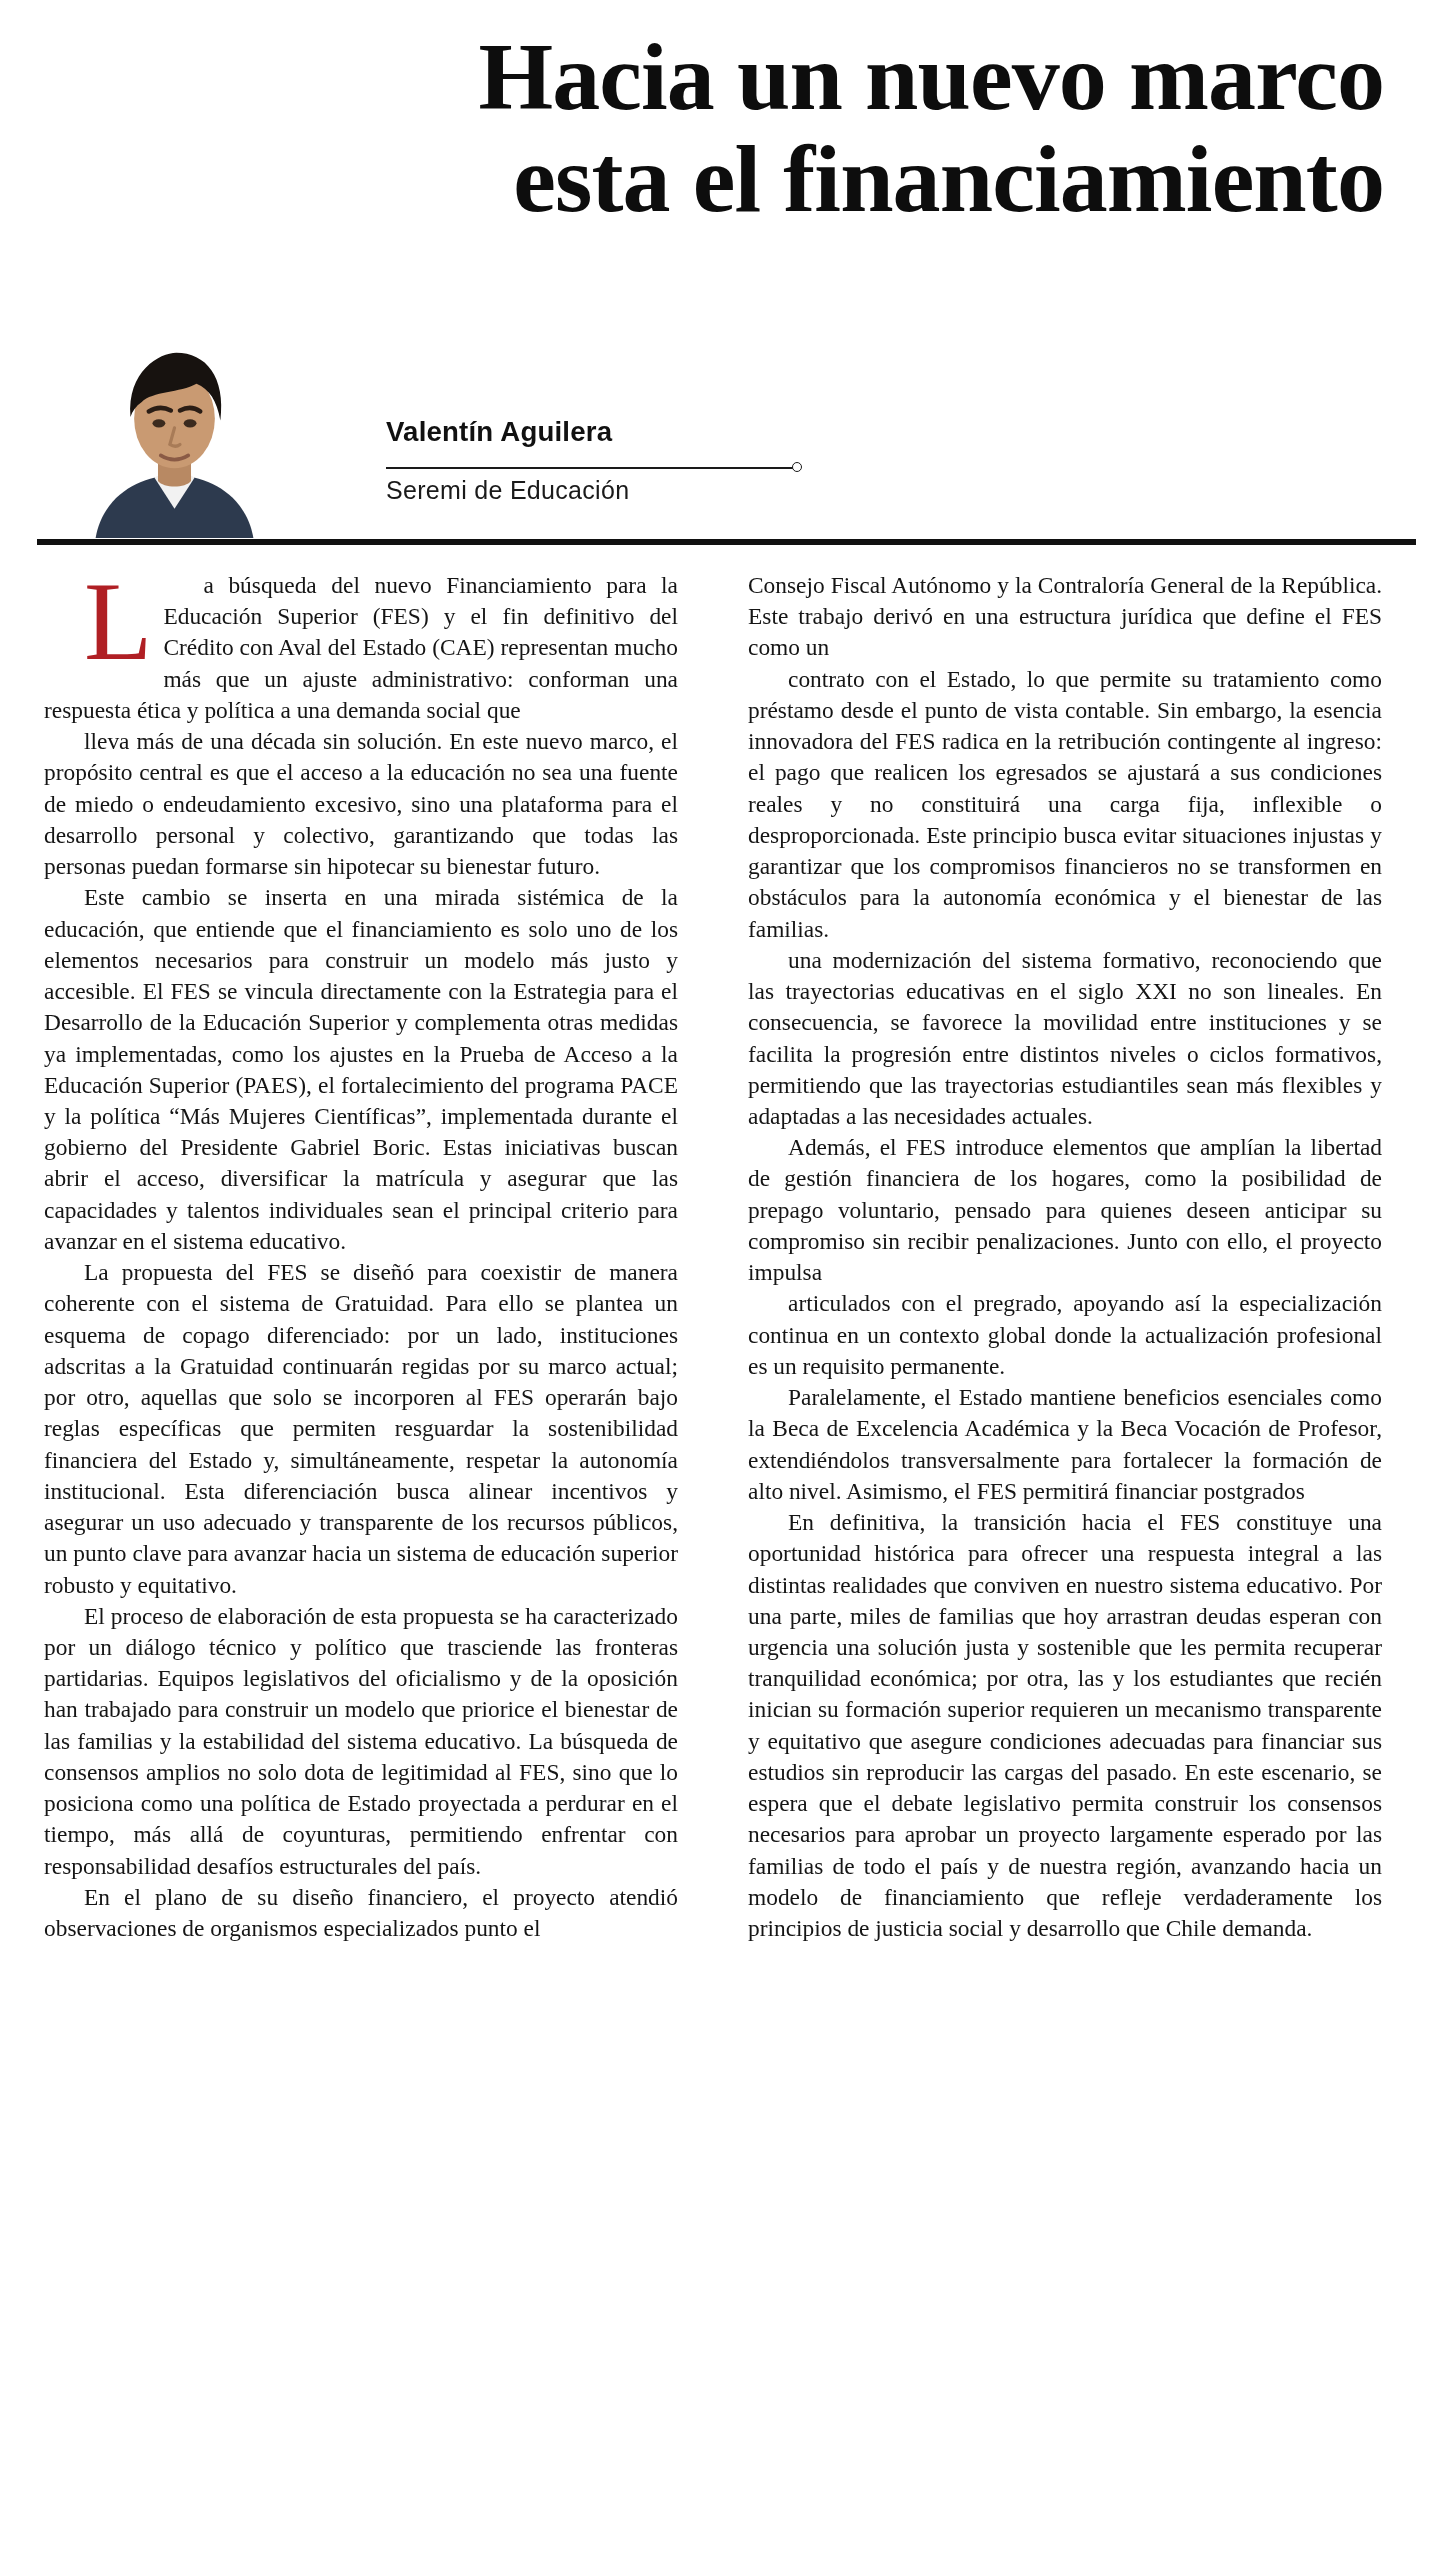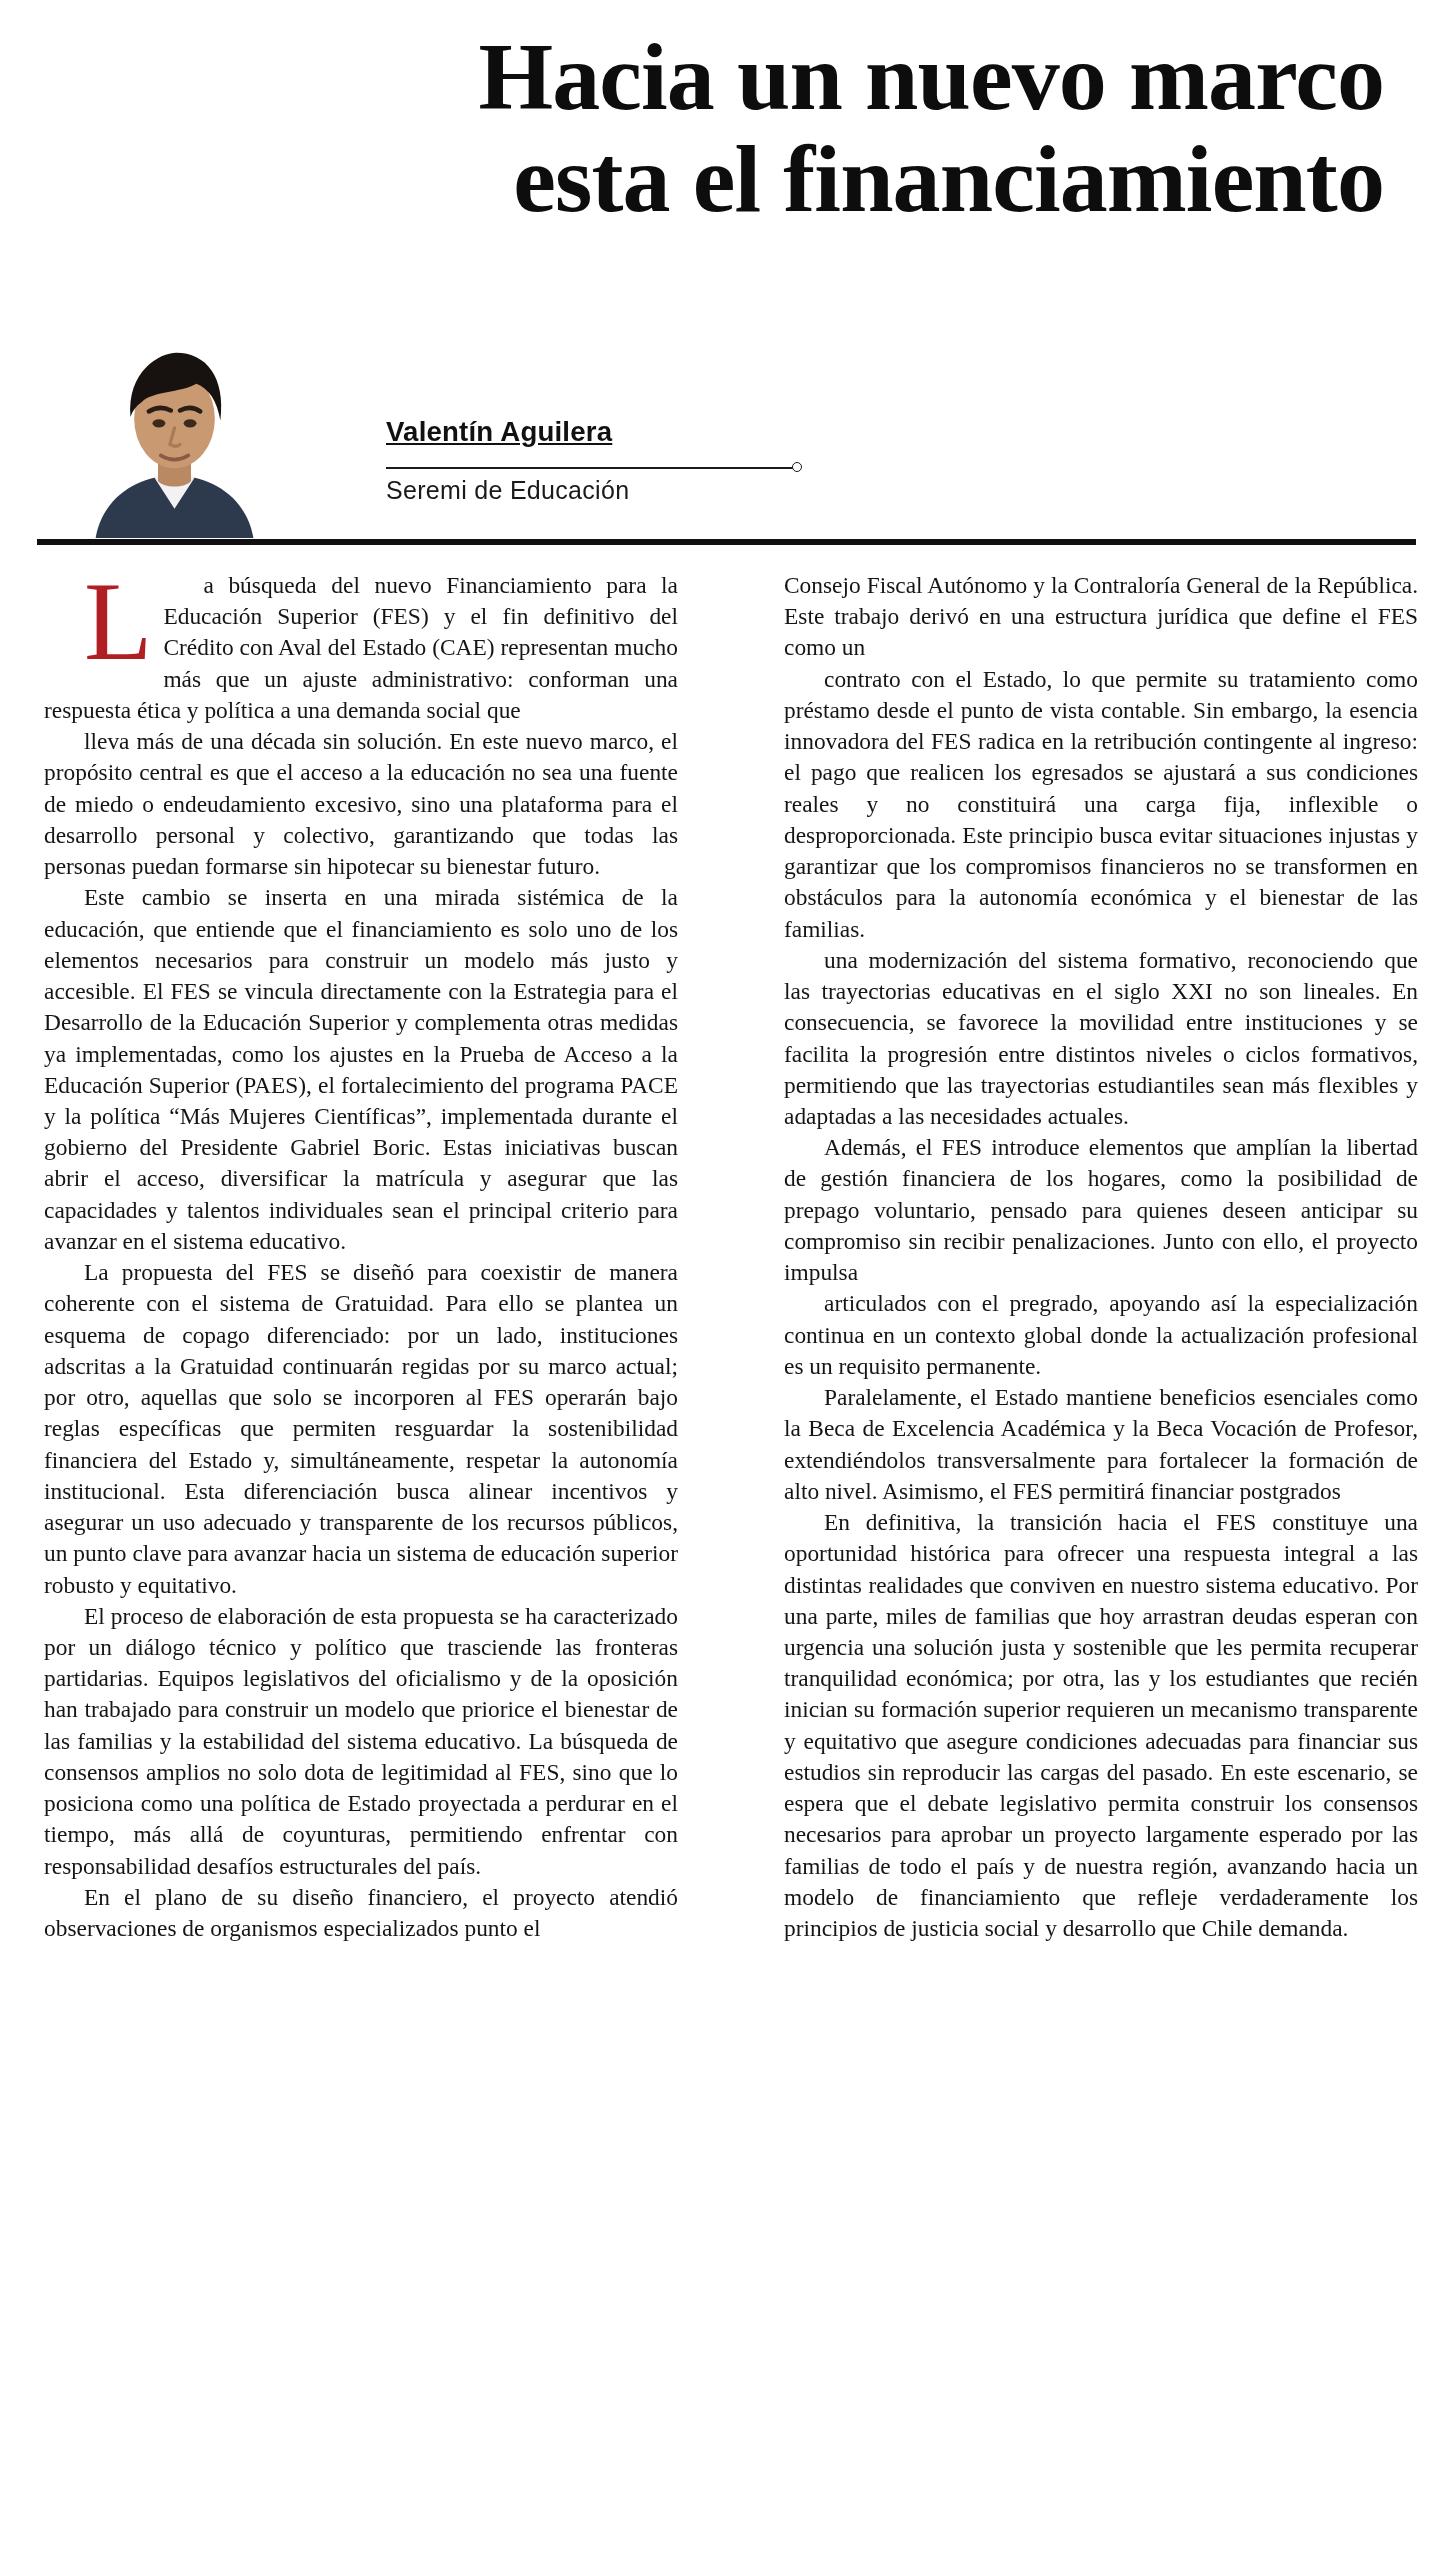--- a/index.html
+++ b/index.html
@@ -46,21 +46,20 @@
     top: 416px;
     width: 460px;
   }
   .byline-name {
     font-family: "Liberation Sans", sans-serif;
     font-weight: 700;
     font-size: 27.6px;
     color: #111;
     letter-spacing: 0.2px;
     padding-bottom: 7.4px;
-    text-decoration: underline;
   }
   .byline-rule {
     position: absolute;
     left: 386px;
     top: 467px;
     width: 412px;
     height: 1.8px;
     background: #1a1a1a;
   }
   .byline-rule-dot {
@@ -111,21 +110,21 @@
     top: 570px;
     width: 634px;
     font-family: "Liberation Serif", serif;
     font-size: 23.4px;
     line-height: 1.335;
     text-align: justify;
     color: #151515;
     hyphens: auto;
   }
   .col-left  { left: 44px; }
-  .col-right { left: 784px; }
+  .col-right { left: 748px; }
 
   .col p { margin: 0; text-indent: 40px; }
   .col p.noindent { text-indent: 0; }
 
   .col-divider {
     position: absolute;
     left: 715px;
     top: 574px;
     width: 1.8px;
     height: 1949px;

